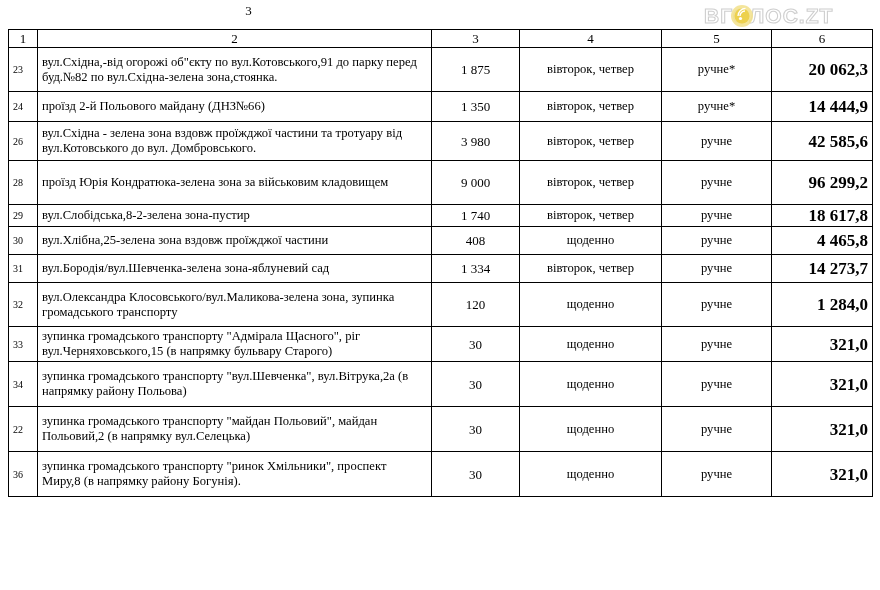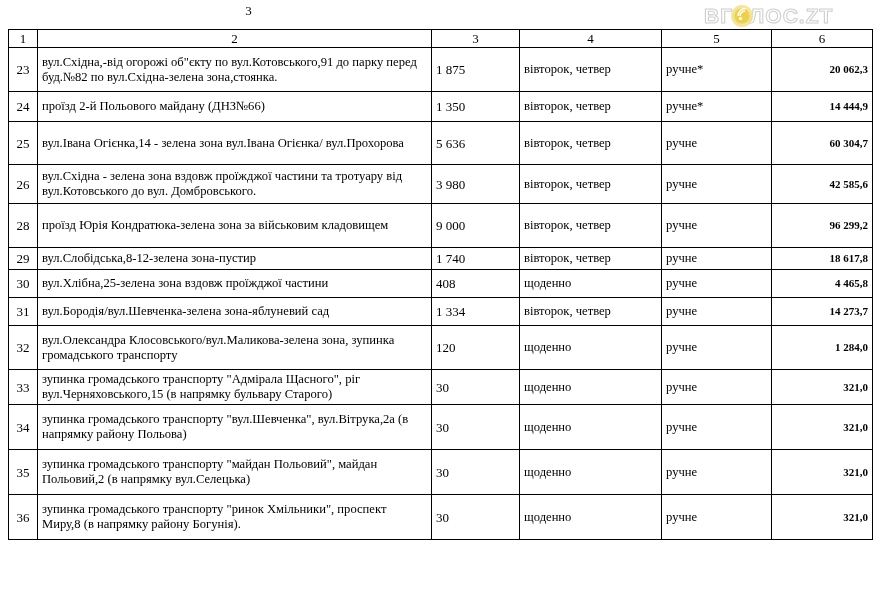--- a/index.html
+++ b/index.html
@@ -73,44 +73,45 @@
   tr.colnum-row td {
     text-align: center;
     height: 17px;
     padding: 0 2px;
     font-size: 13px;
     line-height: 17px;
   }
 
   
   td.idx {
-    text-align: center;
-    font-size: 13px;
+    font-size: 10px;
   }
   td.desc {
     text-align: left;
     padding-left: 5px;
     font-size: 12.6px;
     line-height: 16px;
   }
   td.area {
-    text-align: left;
+    text-align: center;
     font-size: 13px;
   }
   td.freq {
+    text-align: center;
     font-size: 12.6px;
   }
   td.method {
+    text-align: center;
     font-size: 12.6px;
   }
   td.cost {
     text-align: right;
     padding-right: 9px;
     font-weight: bold;
-    font-size: 11px;
+    font-size: 17px;
   }
 </style>
 </head>
 <body>
 
 <div class="page-number">3</div>
 
 <div class="watermark">
   <svg width="170" height="26" viewBox="0 0 170 26" xmlns="http://www.w3.org/2000/svg">
     <text x="0" y="20" font-family="Liberation Sans, sans-serif" font-size="21" font-weight="bold" fill="none" stroke="#cfcfcf" stroke-width="1.1" letter-spacing="1">ВГОЛОС.ZT</text>
@@ -155,28 +156,20 @@
 
       <tr style="height:30px">
         <td class="idx">24</td>
         <td class="desc">проїзд 2-й Польового майдану (ДНЗ№66)</td>
         <td class="area">1 350</td>
         <td class="freq">вівторок, четвер</td>
         <td class="method">ручне*</td>
         <td class="cost">14 444,9</td>
       </tr>
 
-      <tr style="height:43px">
-        <td class="idx">25</td>
-        <td class="desc">вул.Івана Огієнка,14 - зелена зона вул.Івана Огієнка/ вул.Прохорова</td>
-        <td class="area">5 636</td>
-        <td class="freq">вівторок, четвер</td>
-        <td class="method">ручне</td>
-        <td class="cost">60 304,7</td>
-      </tr>
 
       <tr style="height:39px">
         <td class="idx">26</td>
         <td class="desc">вул.Східна - зелена зона вздовж проїжджої частини та тротуару від вул.Котовського до вул. Домбровського.</td>
         <td class="area">3 980</td>
         <td class="freq">вівторок, четвер</td>
         <td class="method">ручне</td>
         <td class="cost">42 585,6</td>
       </tr>
 
@@ -185,21 +178,21 @@
         <td class="idx">28</td>
         <td class="desc">проїзд Юрія  Кондратюка-зелена зона за військовим кладовищем</td>
         <td class="area">9 000</td>
         <td class="freq">вівторок, четвер</td>
         <td class="method">ручне</td>
         <td class="cost">96 299,2</td>
       </tr>
 
       <tr style="height:22px">
         <td class="idx">29</td>
-        <td class="desc">вул.Слобідська,8-12-зелена зона-пустир</td>
+        <td class="desc">вул.Слобідська,8-2-зелена зона-пустир</td>
         <td class="area">1 740</td>
         <td class="freq">вівторок, четвер</td>
         <td class="method">ручне</td>
         <td class="cost">18 617,8</td>
       </tr>
 
       <tr style="height:28px">
         <td class="idx">30</td>
         <td class="desc">вул.Хлібна,25-зелена зона вздовж проїжджої частини</td>
         <td class="area">408</td>
@@ -238,21 +231,21 @@
       <tr style="height:45px">
         <td class="idx">34</td>
         <td class="desc">зупинка громадського транспорту "вул.Шевченка", вул.Вітрука,2а (в напрямку району Польова)</td>
         <td class="area">30</td>
         <td class="freq">щоденно</td>
         <td class="method">ручне</td>
         <td class="cost">321,0</td>
       </tr>
 
       <tr style="height:45px">
-        <td class="idx">35</td>
+        <td class="idx">22</td>
         <td class="desc">зупинка громадського транспорту "майдан Польовий", майдан Польовий,2 (в напрямку вул.Селецька)</td>
         <td class="area">30</td>
         <td class="freq">щоденно</td>
         <td class="method">ручне</td>
         <td class="cost">321,0</td>
       </tr>
 
       <tr style="height:45px">
         <td class="idx">36</td>
         <td class="desc">зупинка громадського транспорту "ринок Хмільники", проспект Миру,8 (в напрямку району Богунія).</td>

